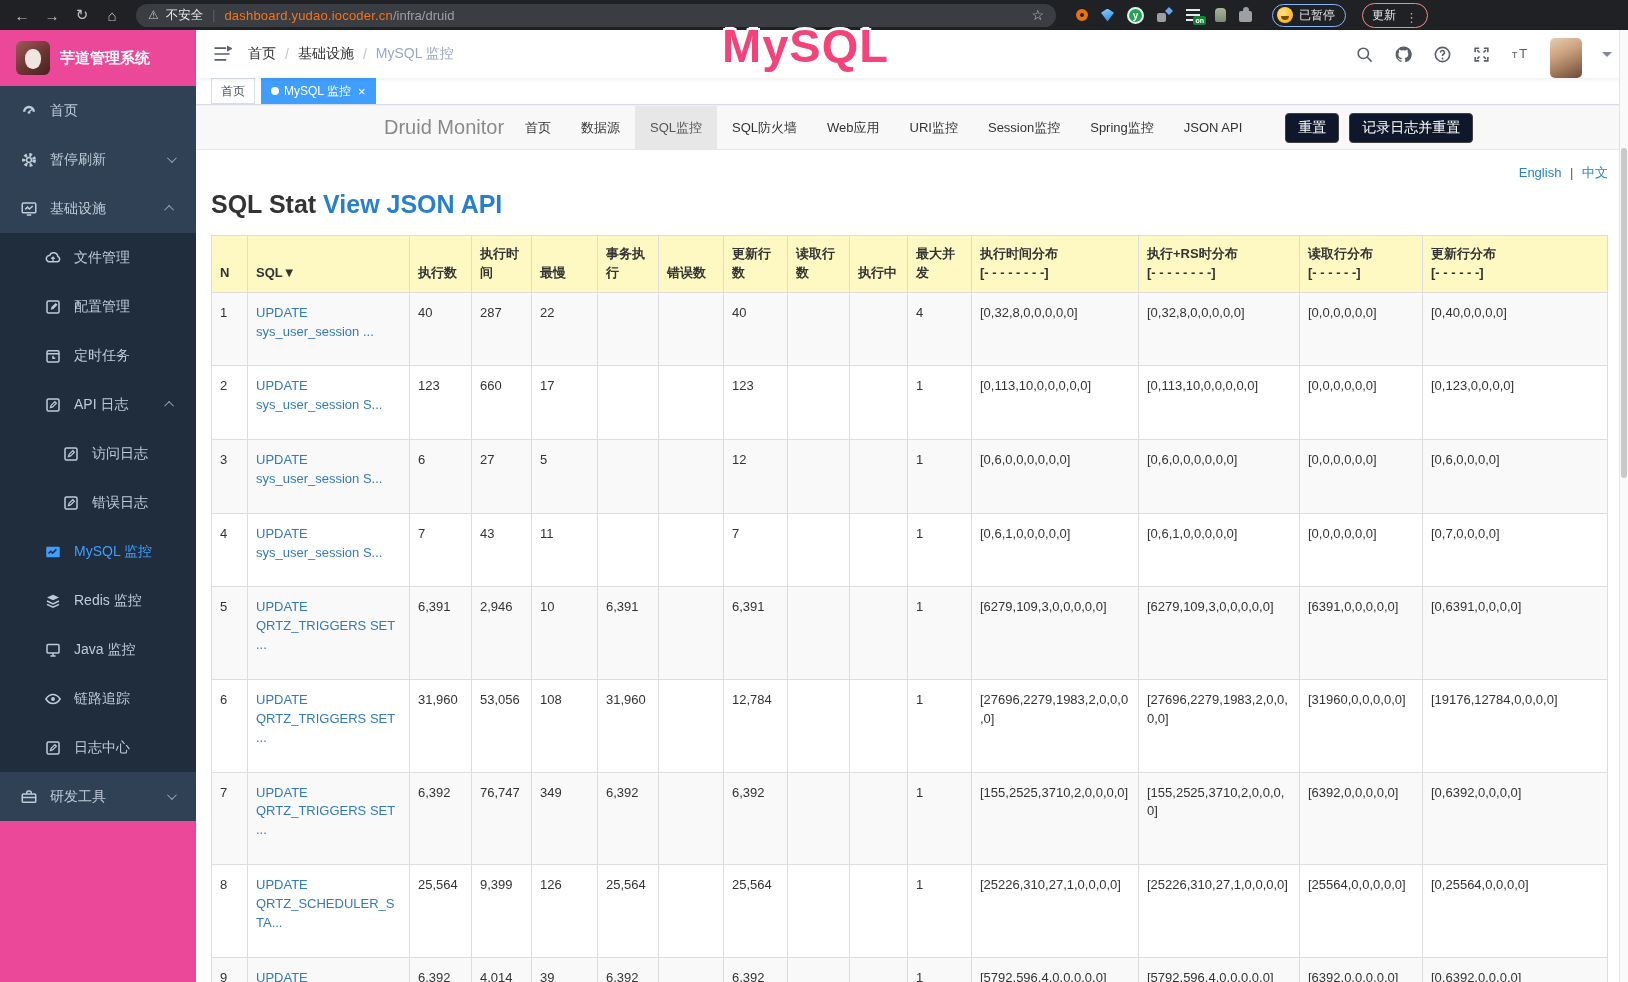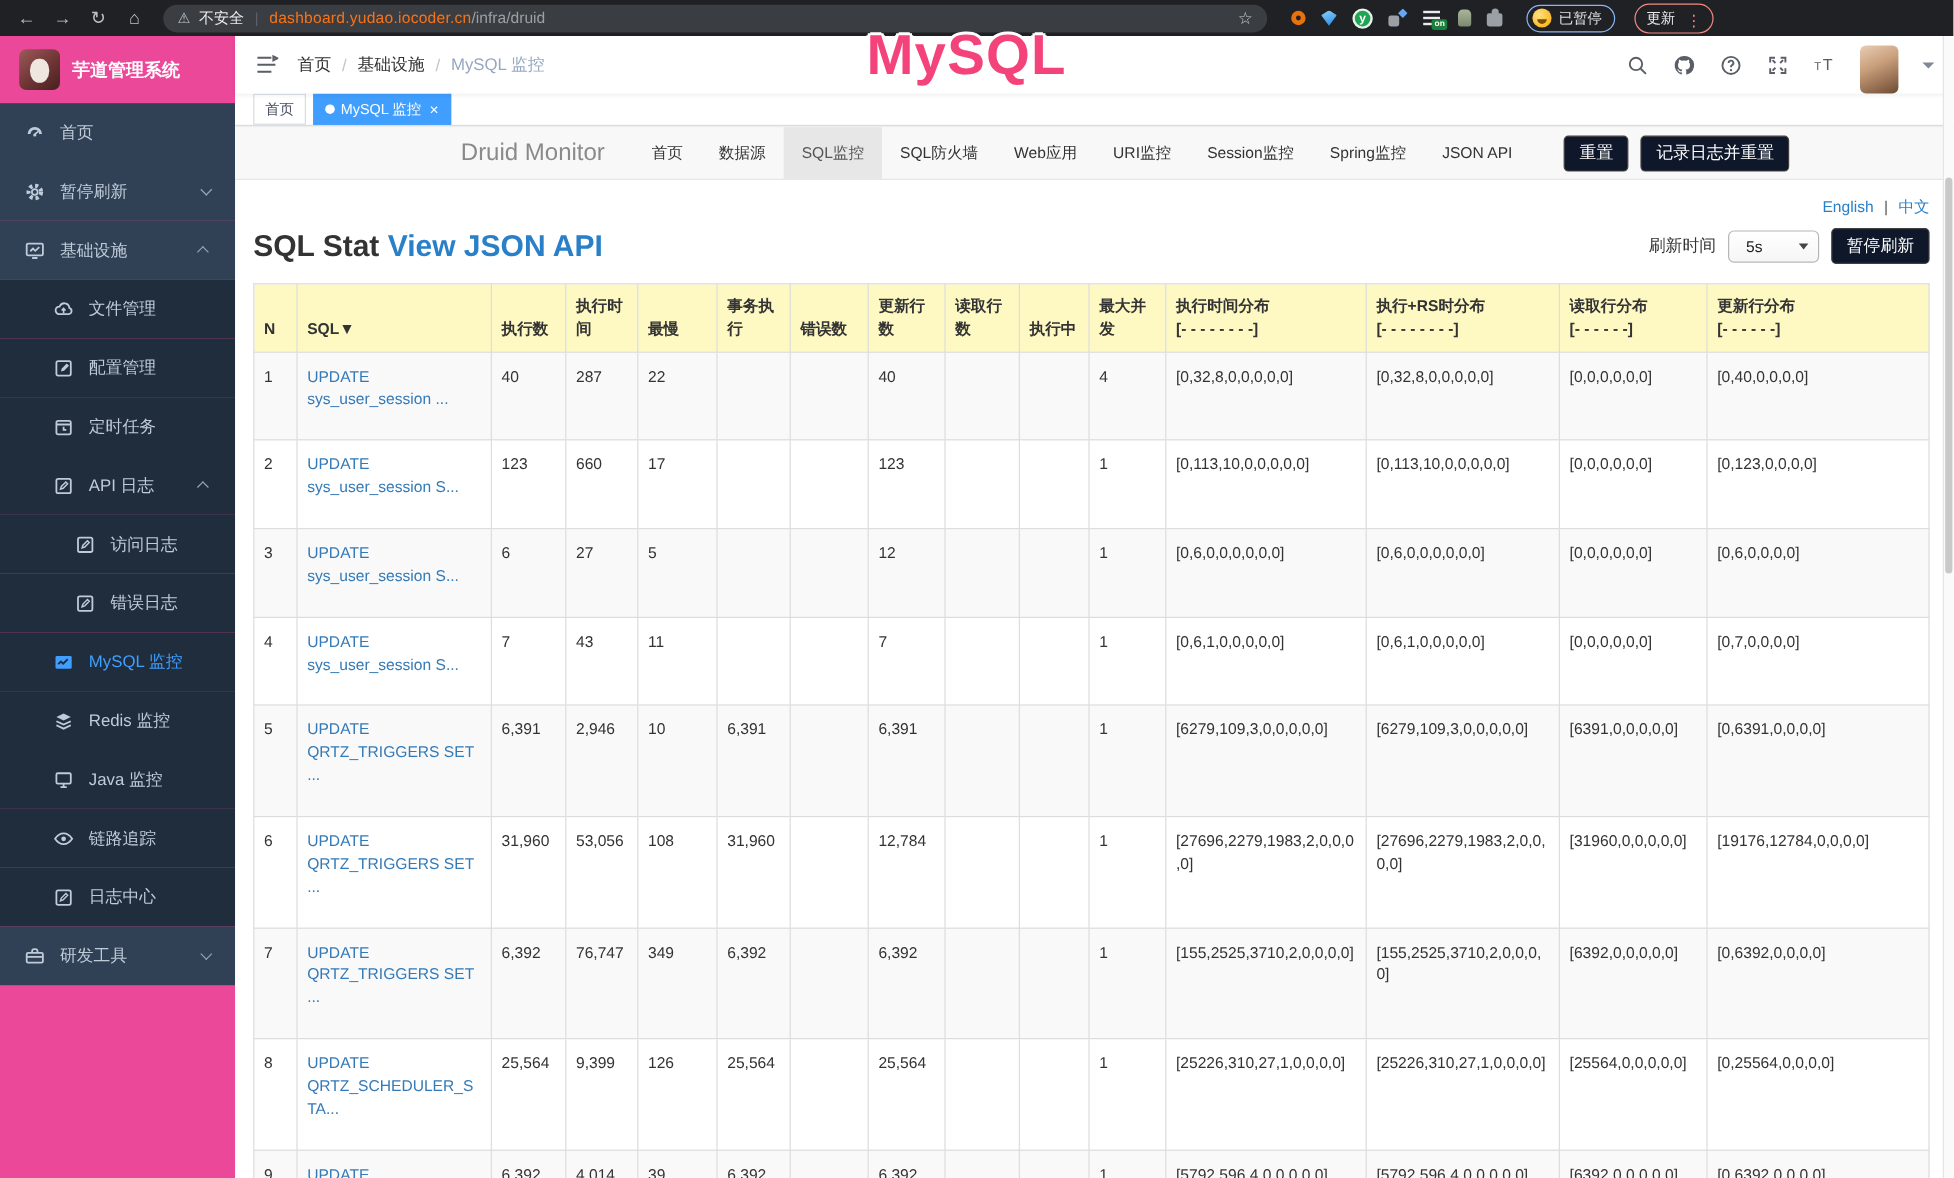--- a/index.html
+++ b/index.html
@@ -75,21 +75,21 @@
 
   
   .tags-bar { height:34px; display:flex; align-items:center; padding-left:15px; gap:6px; border-bottom:1px solid #d8dce5; background:#fff; }
   .tag { display:inline-flex; align-items:center; height:26px; padding:0 9px; border:1px solid #d8dce5; background:#fff; color:#495060; font-size:12px; gap:5px; cursor:pointer; }
   .tag.active { background:#409eff; border-color:#409eff; color:#fff; }
   .tag-dot { width:8px; height:8px; border-radius:50%; background:#fff; }
   .tag-close { font-size:13px; line-height:1; padding-left:2px; }
 
   
   .druid-nav { height:45px; background:#f8f8f8; border-top:1px solid #eee; border-bottom:1px solid #e7e7e7; display:flex; align-items:center; padding-left:188px; }
-  .druid-brand { color:#8a8a8a; font-size:20px; margin-right:24px; white-space:nowrap; }
+  .druid-brand { color:#8a8a8a; font-size:20px; margin-right:6px; white-space:nowrap; }
   .dnav-link { color:#333; font-size:13px; padding:0 15px; line-height:43px; text-decoration:none; white-space:nowrap; cursor:pointer; }
   .dnav-link.active { background:#e7e7e7; color:#555; }
   .dnav-buttons { display:flex; gap:10px; margin-left:28px; }
   .btn-blue { background:#0f172a; border:1px solid #404040; color:#fff; font-size:14px; border-radius:4px; padding:5px 12px; cursor:pointer; white-space:nowrap; }
 
   
   .druid-content { padding:0 20px 0 15px; }
   .lang-row { text-align:right; margin-top:14px; font-size:13px; color:#999; }
   .lang-link { color:#2980c9; text-decoration:none; cursor:pointer; }
   .lang-sep { margin:0 5px; color:#555; }
@@ -395,28 +395,20 @@
           <span class="lang-link">English</span>
           <span class="lang-sep">|</span>
           <span class="lang-link">中文</span>
         </div>
 
         <div class="title-row">
           <h1 class="page-h1">
             <span>SQL Stat</span>
             <span class="json-link">View JSON API</span>
           </h1>
-          <div class="refresh-box">
-            <span class="refresh-label">刷新时间</span>
-            <div class="select-box">
-              <span>5s</span>
-              <span class="select-caret"></span>
-            </div>
-            <button class="btn-blue">暂停刷新</button>
-          </div>
         </div>
 
         <table>
           <colgroup>
             <col style="width:36px">
               <col style="width:162px">
               <col style="width:62px">
               <col style="width:60px">
               <col style="width:66px">
             <col style="width:61px">

